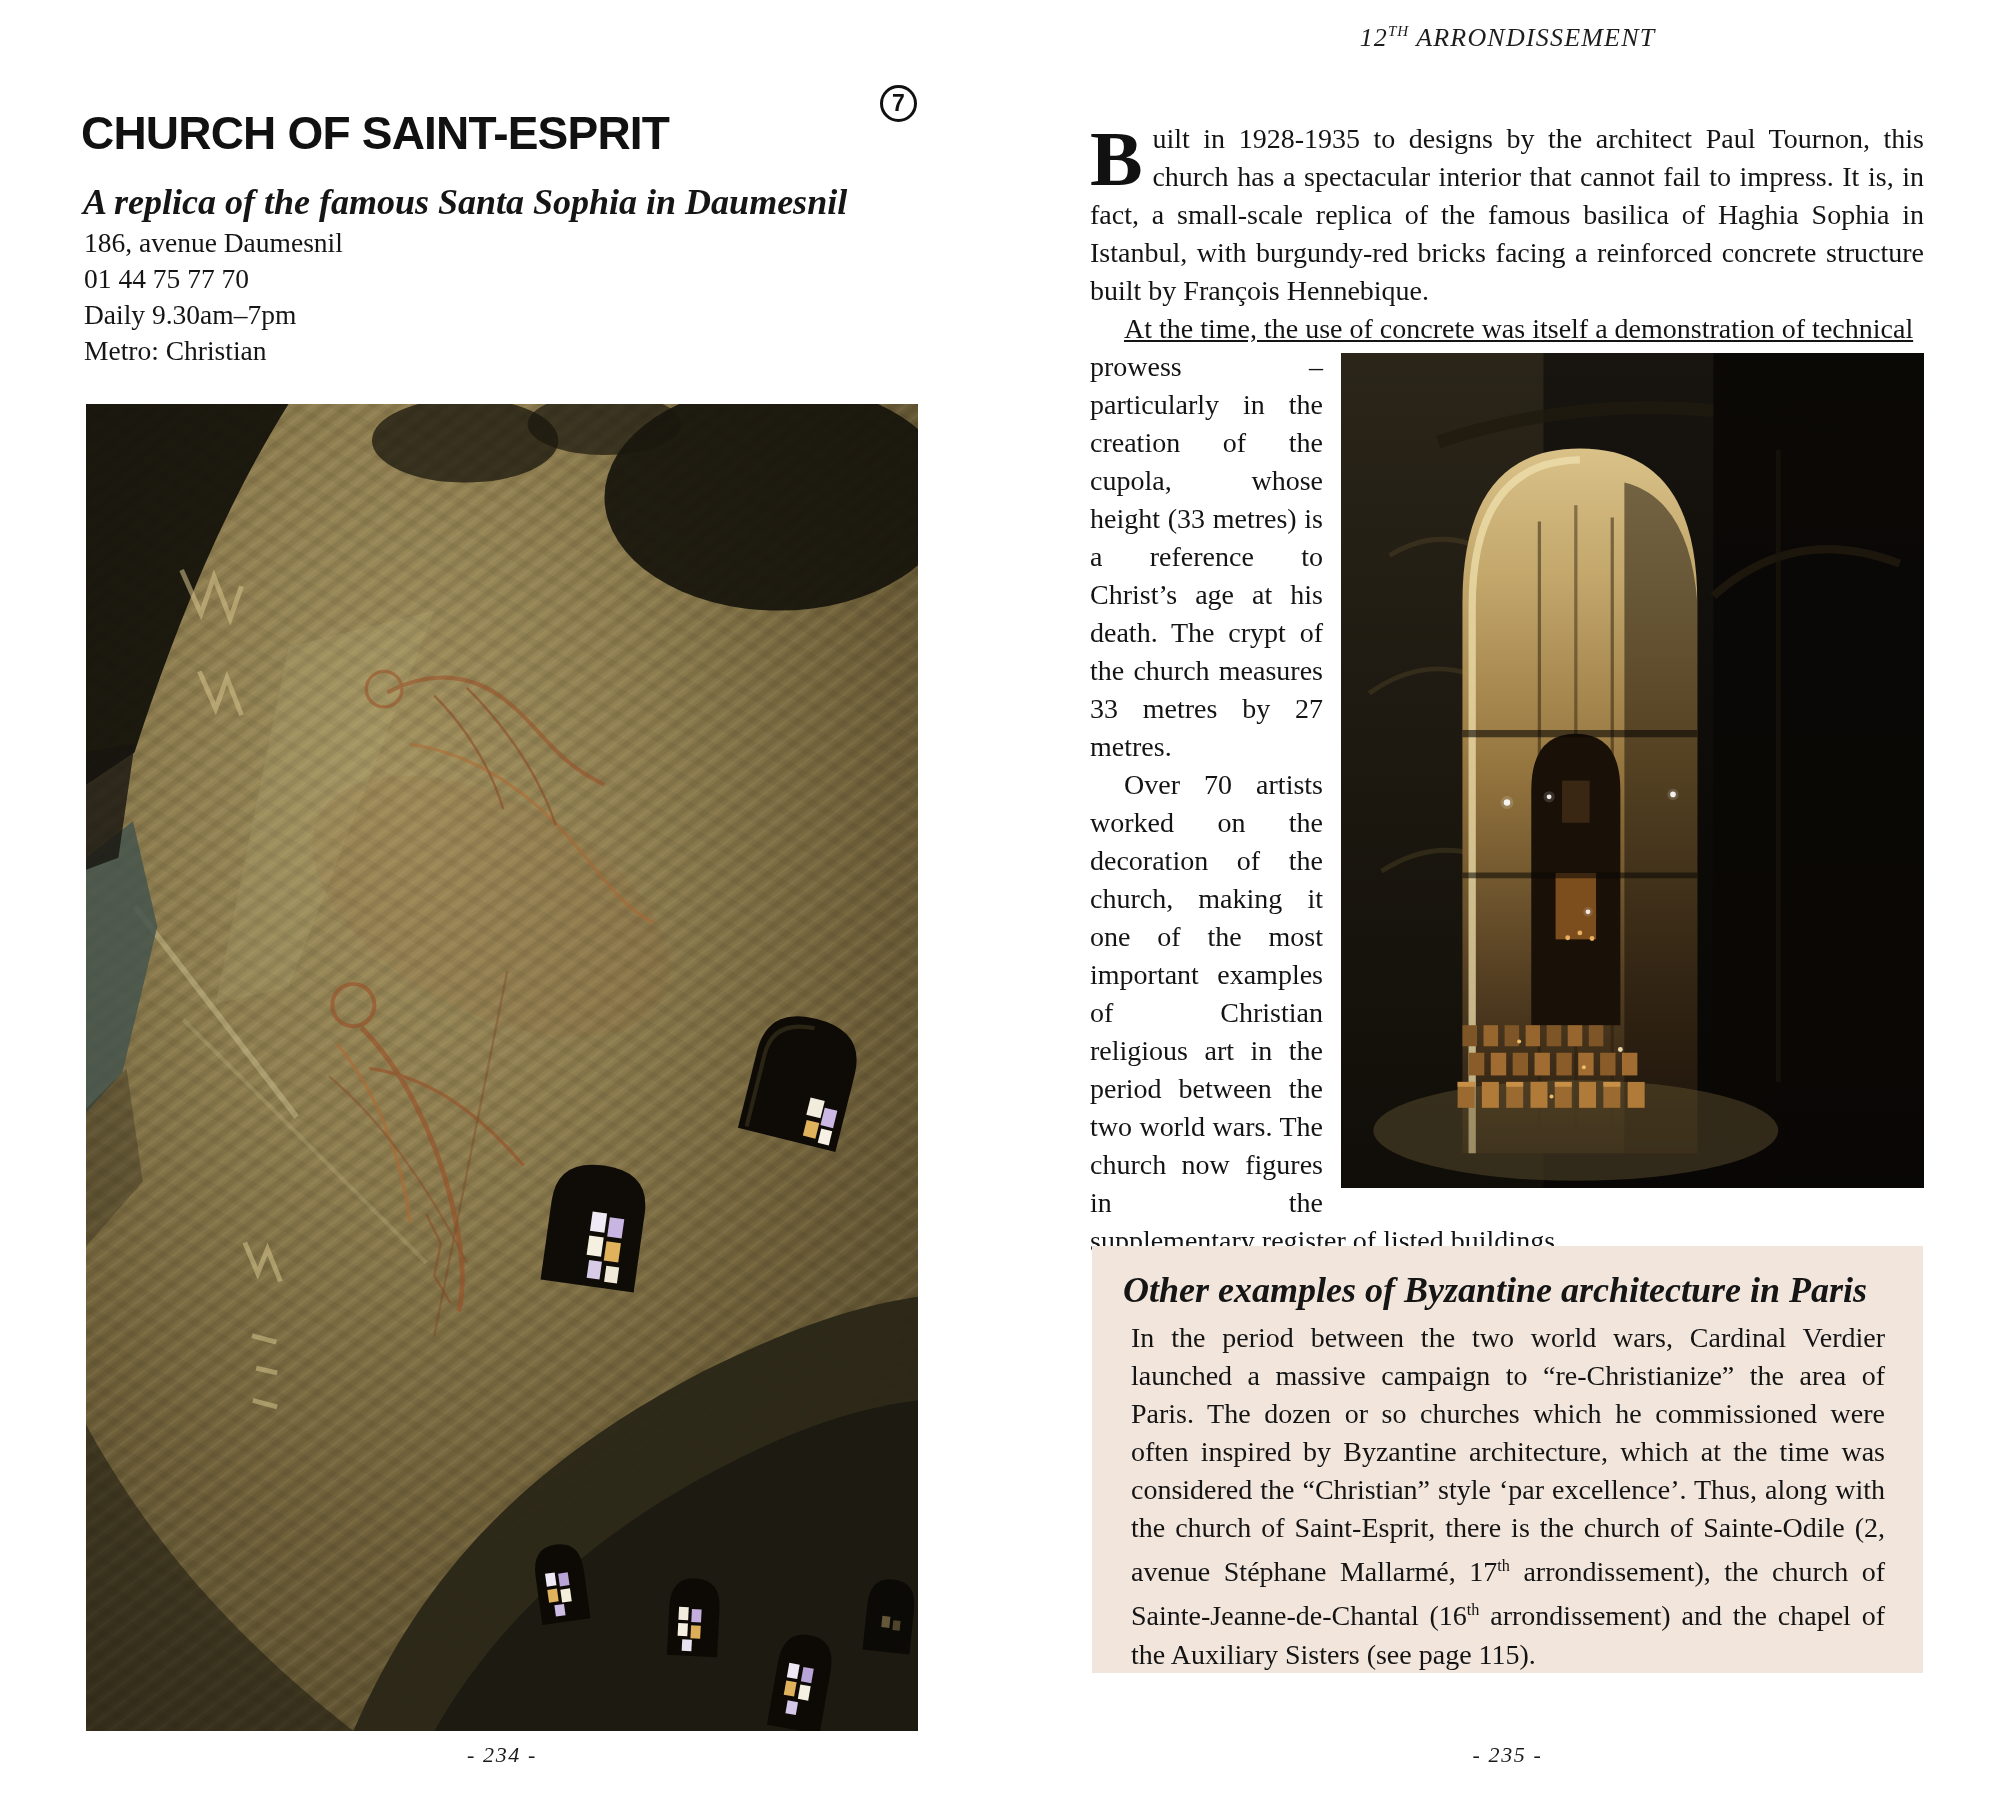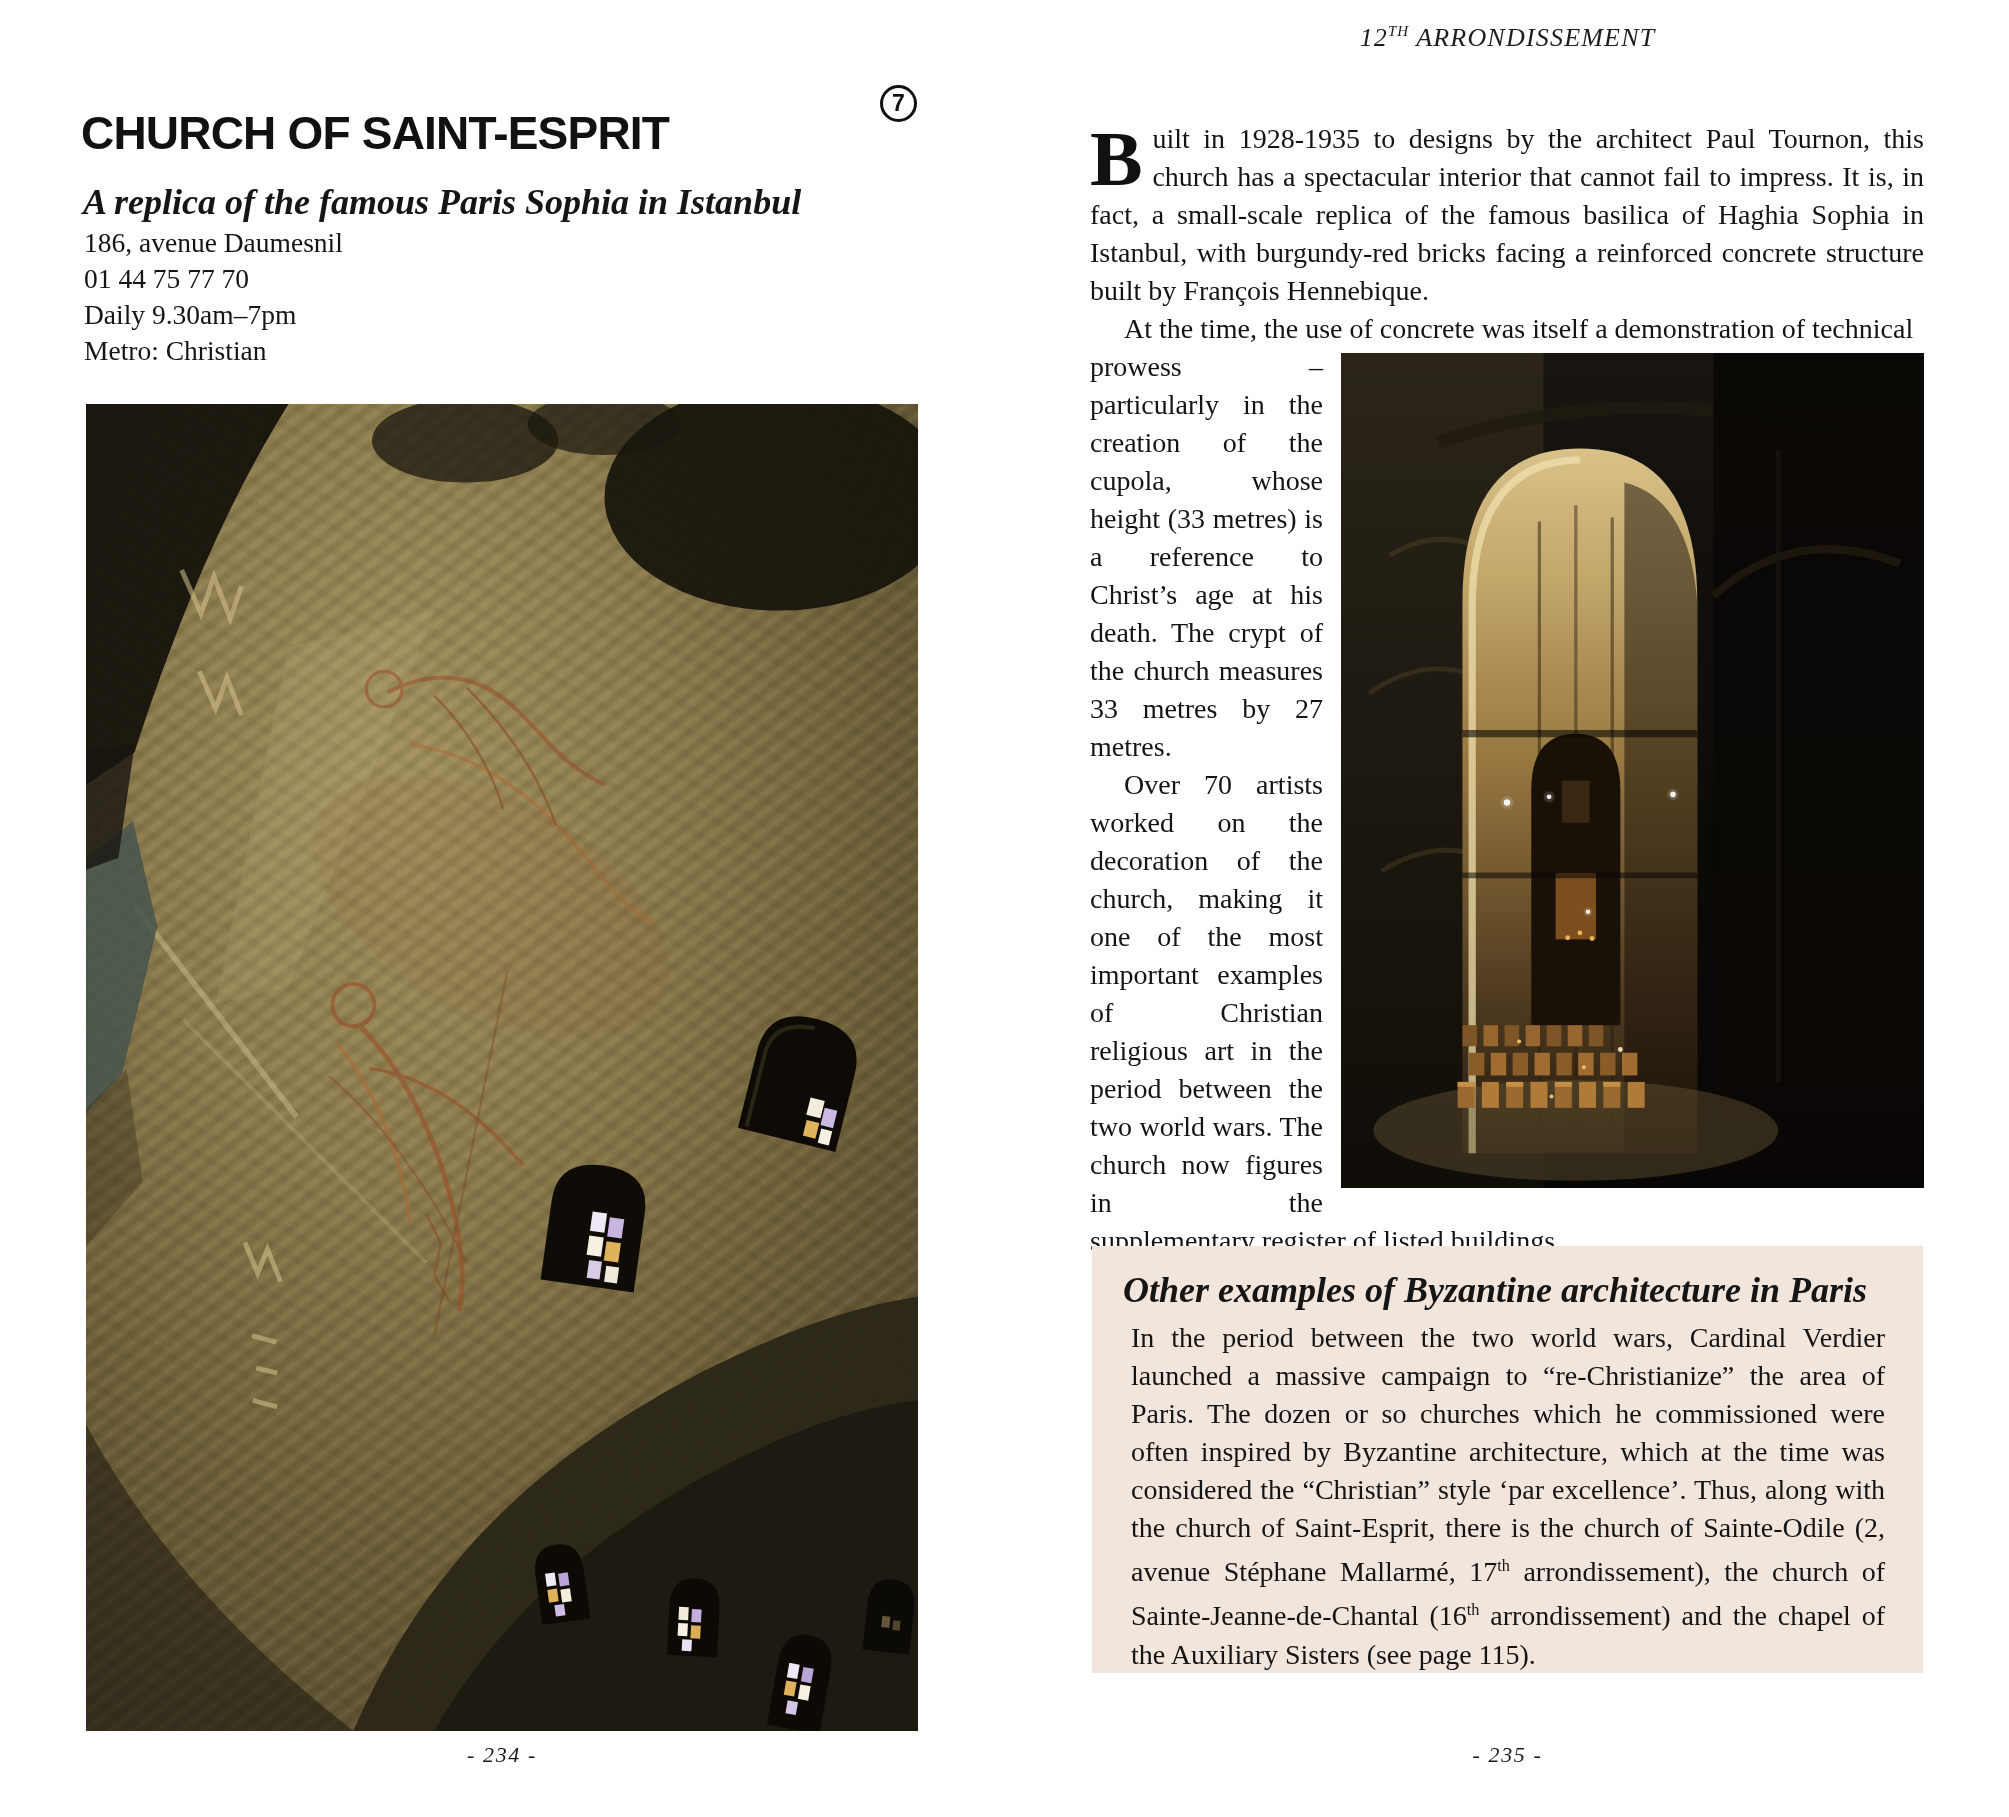--- a/index.html
+++ b/index.html
@@ -29,42 +29,42 @@
 
   
   .runhead{position:absolute;left:1092px;width:831px;top:23px;text-align:center;
     font-style:italic;font-size:26px;letter-spacing:1.2px;color:#1d1d1d;white-space:nowrap;}
   .runhead sup{font-size:58%;vertical-align:super;letter-spacing:0.8px;}
   .bodytext{position:absolute;left:1090px;top:120px;width:834px;
     font-size:28px;line-height:38px;text-align:justify;color:#141414;}
   .bodytext p{margin:0;}
   .dropcap{float:left;font-size:79px;line-height:63px;font-weight:bold;
     padding:6.5px 9.7px 0 0;color:#111;}
-  .p2{text-indent:34px;white-space:nowrap;text-align:left;}
+  .p2{text-indent:34px;white-space:nowrap;text-align:left;text-decoration:underline;}
   .photo-right{float:right;width:583px;height:835px;margin:4.9px 0 8px 18px;
     padding:0;overflow:hidden;}
   .p3{text-indent:34px;}
   .infobox{position:absolute;left:1092px;top:1246px;width:831px;height:427px;
     box-sizing:border-box;background:#f2e5dc;padding:23px 30px 0 31px;}
   .infobox h3{margin:0 0 8px 0;font-style:italic;font-weight:bold;
     font-size:36px;color:#151515;white-space:nowrap;}
   .infobox .boxbody{margin:8px;font-size:28px;line-height:38px;text-align:justify;color:#141414;}
   .infobox sup{font-size:58%;vertical-align:super;}
 </style>
 </head>
 <body>
 
 <div class="spread">
 
   <section>
     <h1 class="l-title">CHURCH OF SAINT-ESPRIT</h1>
     <div class="badge">
       <span>7</span>
     </div>
-    <h2 class="l-subtitle">A replica of the famous Paris Sophia in Istanbul</h2>
+    <h2 class="l-subtitle">A replica of the famous Santa Sophia in Daumesnil</h2>
 
     <div class="l-address">
       <div>186, avenue Daumesnil</div>
       <div>01 44 75 77 70</div>
       <div>Daily 9.30am–7pm</div>
       <div>Metro: Christian</div>
     </div>
 
     <figure class="photo-left">
       <svg viewBox="0 0 1027 1638" width="832" height="1327" preserveAspectRatio="none">

